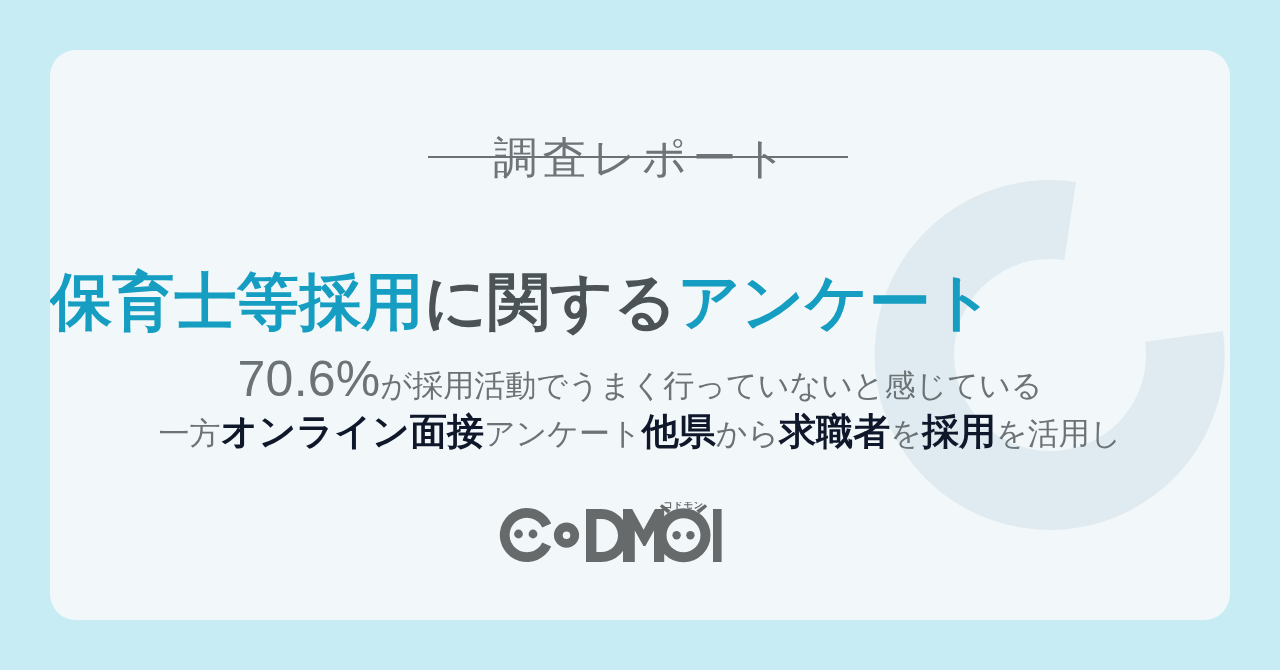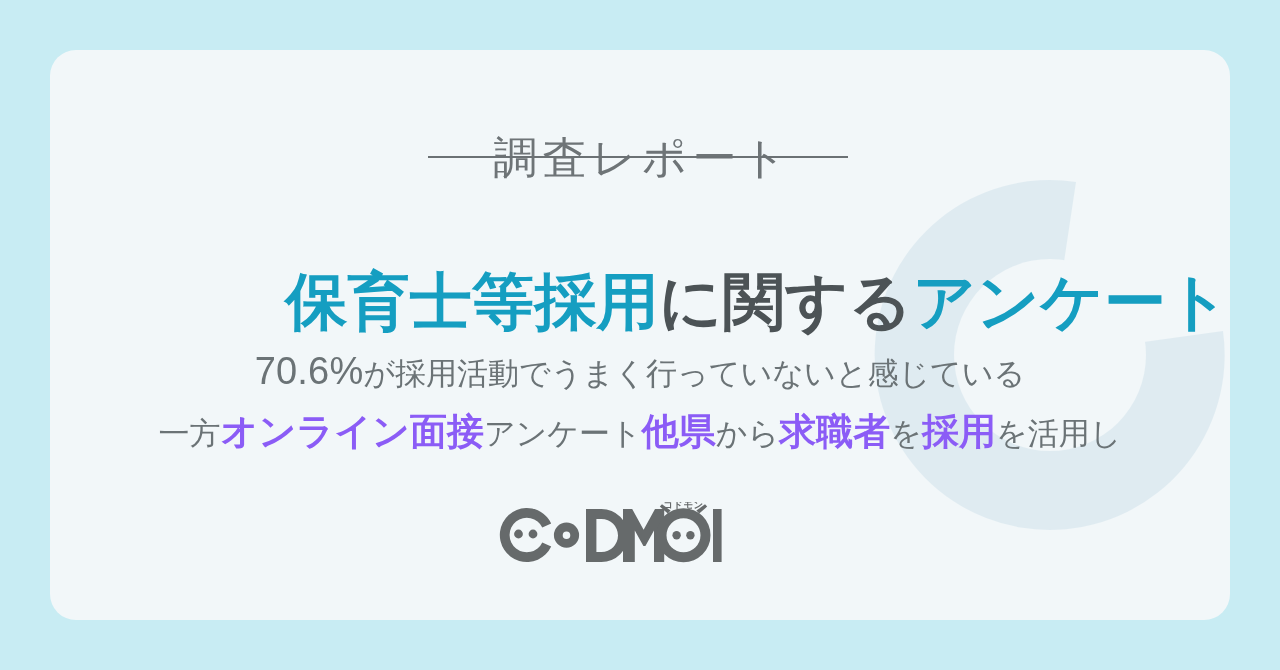--- a/index.html
+++ b/index.html
@@ -75,21 +75,21 @@
     height: 2px;
     background: #6b7174;
   }
 
   
   .headline {
     position: absolute;
     left: 0;
     top: 215px;
     width: 1180px;
-    text-align: right;
+    text-align: left;
     font-size: 62px;
     line-height: 1.18;
     font-weight: 700;
     color: #4c5356;
     letter-spacing: 0.005em;
     white-space: nowrap;
   }
   .headline .hl {
     color: #159ec1;
   }
@@ -102,26 +102,26 @@
     text-align: center;
     color: #6b7376;
     font-size: 34px;
     line-height: 1.3;
     font-weight: 500;
     white-space: nowrap;
   }
   .sub1 { top: 297px; }
   .sub2 { top: 358px; }
   .sub .num {
-    font-size: 38px;
+    font-size: 50px;
     font-weight: 500;
     letter-spacing: 0.005em;
   }
   .sub .em-orange {
-    color: #8b5cf6;
+    color: #0f172a;
     font-weight: 700;
     font-size: 37px;
   }
   .sub .sm {
     font-size: 31px;
   }
 
   
   .logo {
     position: absolute;

